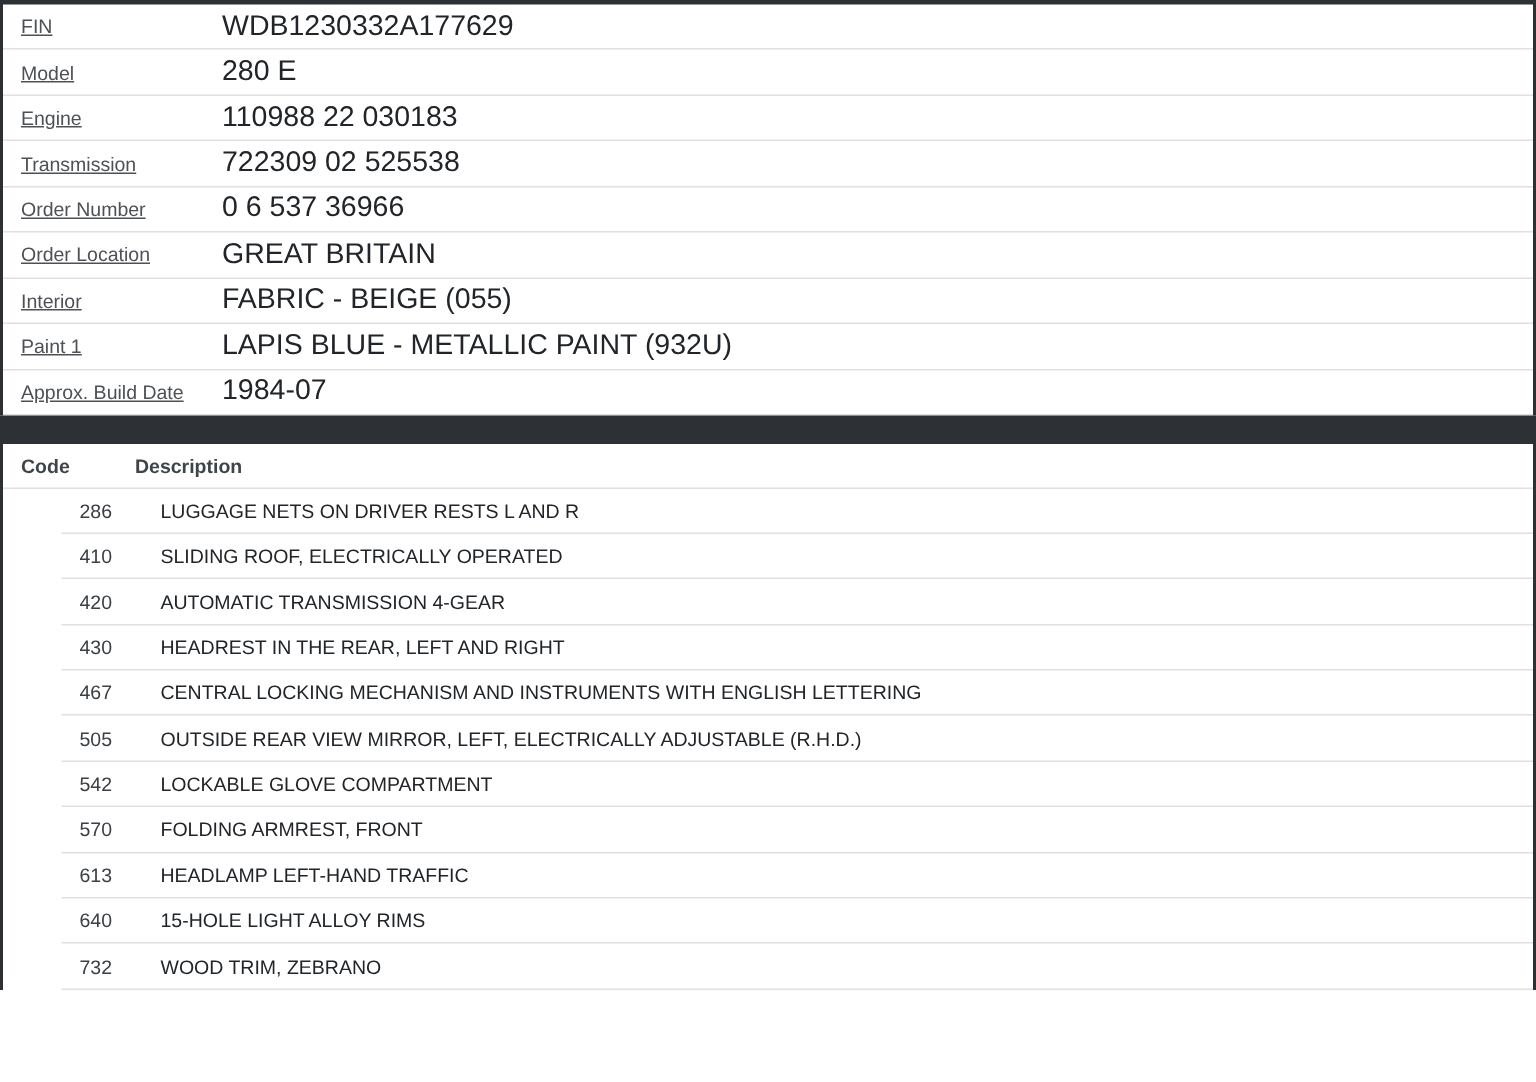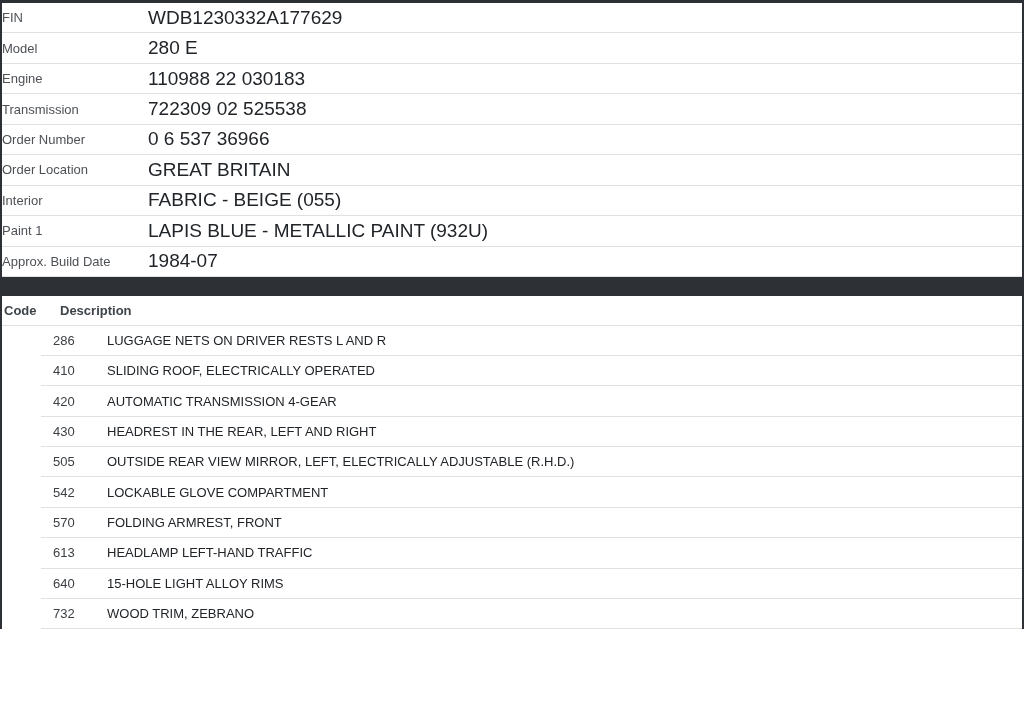--- a/index.html
+++ b/index.html
@@ -36,23 +36,24 @@
   }
   .info-row {
     display: flex;
     align-items: center;
     height: 30.45px;
     border-bottom: 1px solid var(--row-separator);
   }
   .info-label {
     flex: none;
     width: 146px;
-    padding-left: 0;
+    padding-left: 12px;
     font-size: 13px;
     color: var(--label-text);
+    text-decoration: underline;
   }
   .info-value {
     font-size: 19px;
     color: var(--value-text);
     text-align: right;
   }
   .eq-header {
     display: flex;
     align-items: center;
     height: 29.6px;
@@ -64,22 +65,22 @@
   .eq-row {
     display: flex;
     align-items: center;
     height: 30.4px;
     border-bottom: 1px solid var(--row-separator);
     font-size: 13px;
     margin-left: 39px;
   }
   .code-col {
     flex: none;
-    width: 58px;
-    padding-left: 2px;
+    width: 88px;
+    padding-left: 12px;
   }
   .code-cell {
     flex: none;
     width: 66px;
     padding-left: 12px;
     color: var(--code-text);
   }
   .desc-cell {
     color: var(--value-text);
     white-space: nowrap;
@@ -158,20 +159,24 @@
       <div class="eq-row">
         <div class="code-cell">420</div>
         <div class="desc-cell">AUTOMATIC TRANSMISSION 4-GEAR</div>
       </div>
 
       <div class="eq-row">
         <div class="code-cell">430</div>
         <div class="desc-cell">HEADREST IN THE REAR, LEFT AND RIGHT</div>
       </div>
 
+      <div class="eq-row">
+        <div class="code-cell">467</div>
+        <div class="desc-cell">CENTRAL LOCKING MECHANISM AND INSTRUMENTS WITH ENGLISH LETTERING</div>
+      </div>
 
       <div class="eq-row">
         <div class="code-cell">505</div>
         <div class="desc-cell">OUTSIDE REAR VIEW MIRROR, LEFT, ELECTRICALLY ADJUSTABLE (R.H.D.)</div>
       </div>
 
       <div class="eq-row">
         <div class="code-cell">542</div>
         <div class="desc-cell">LOCKABLE GLOVE COMPARTMENT</div>
       </div>

